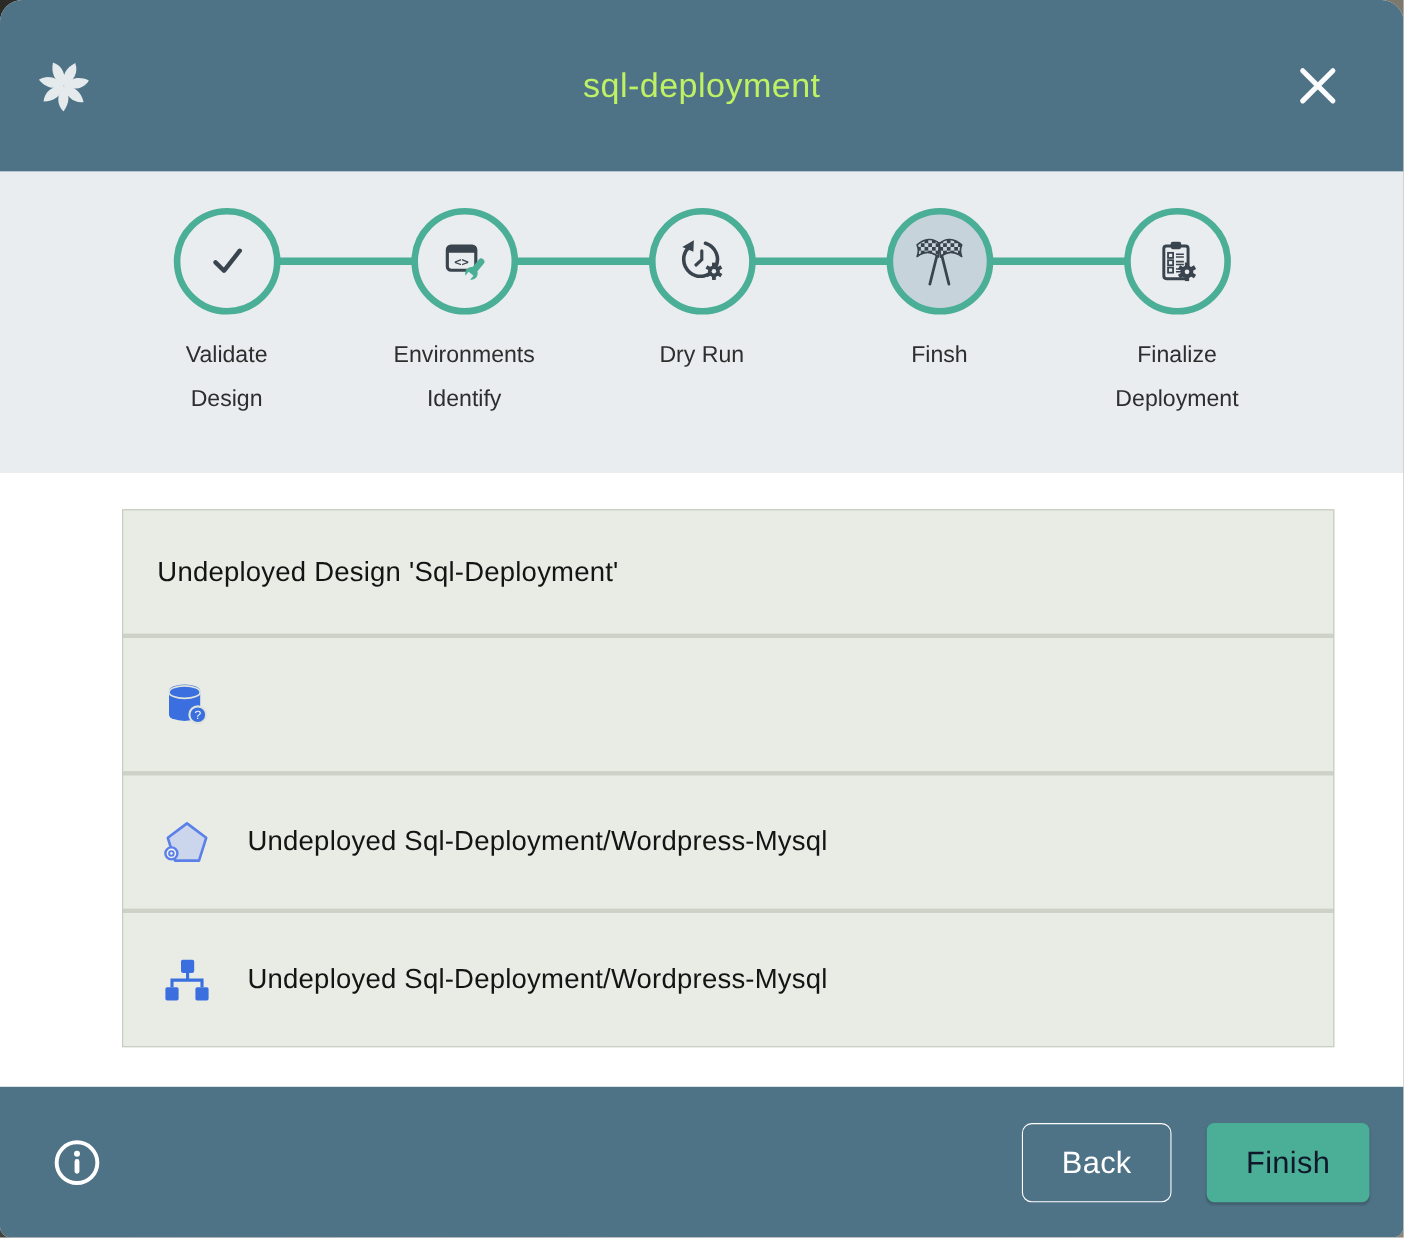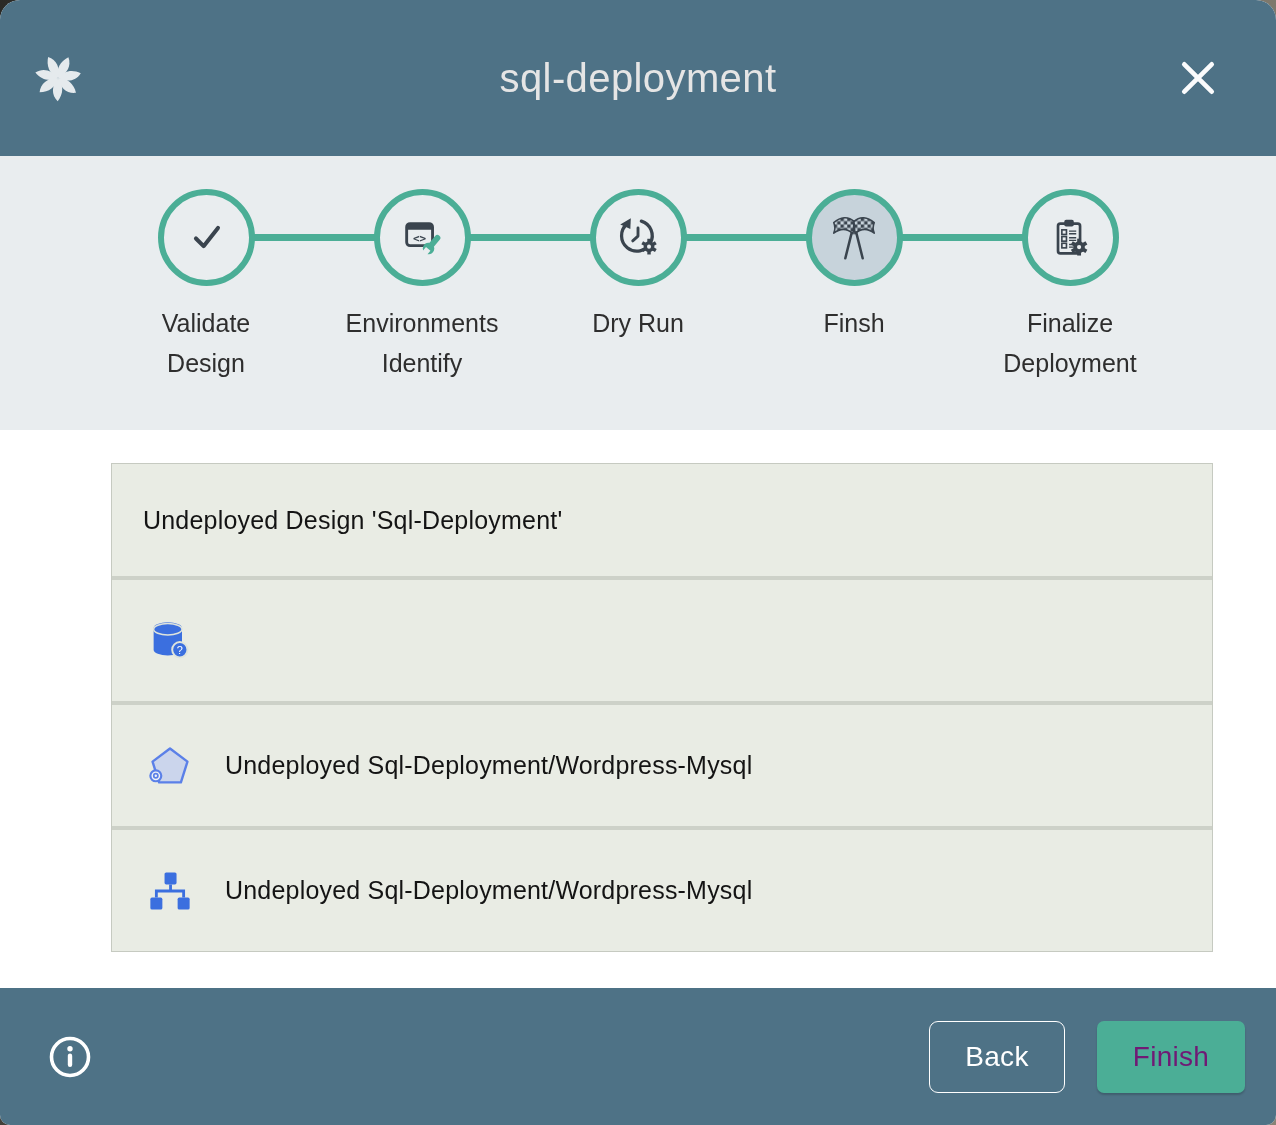--- a/index.html
+++ b/index.html
@@ -20,21 +20,21 @@
   
   .titlebar{
     height:156px;flex:0 0 156px;
     background:var(--slate,#4E7286);
     position:relative;
     display:flex;align-items:center;
   }
   .logo{position:absolute;left:33px;top:53px;width:50px;height:50px;}
   .title{
     position:absolute;left:0;right:0;text-align:center;
-    color:#e5e5e5;font-size:40px;letter-spacing:.4px;
+    color:#bef264;font-size:31px;letter-spacing:.4px;
   }
   .close-btn{
     position:absolute;right:58px;top:58px;width:40px;height:40px;
     background:none;border:none;padding:0;cursor:pointer;
     display:flex;align-items:center;justify-content:center;
   }
   
   .stepper{
     height:274px;flex:0 0 274px;
     background:var(--stepper-bg,#E9EDEF);
@@ -49,21 +49,21 @@
   .step-circle{
     margin-top:33px;width:97px;height:97px;box-sizing:border-box;
     border:6px solid var(--teal,#4BAE96);border-radius:50%;
     background:var(--stepper-bg,#E9EDEF);
     display:flex;align-items:center;justify-content:center;
     position:relative;z-index:2;
   }
   .step.active .step-circle{background:var(--active-fill,#C7D3DB);}
   .step-label{
     margin-top:17px;text-align:center;
-    font-size:25px;line-height:40px;color:#2e2e2e;
+    font-size:21px;line-height:40px;color:#2e2e2e;
   }
   
   .content{flex:1;background:#fff;padding-left:48px;}
   .panel{
     margin:33px 63px 0 63px;
     border:1px solid #C6CAC1;
     background:var(--row-divider,#CDD1C8);
   }
   .row{
     background:var(--row-bg,#E9ECE4);
@@ -88,21 +88,21 @@
   }
   .footer-actions{margin-left:auto;display:flex;align-items:center;gap:32px;margin-right:31px;}
   .btn{
     height:72px;border-radius:9px;font-size:28px;cursor:pointer;
     font-family:"Liberation Sans",sans-serif;letter-spacing:.3px;
   }
   .btn-back{
     width:136px;background:transparent;border:1.5px solid #fff;color:#fff;
   }
   .btn-finish{
-    width:148px;background:var(--teal,#4BAE96);border:none;color:#701a75;
+    width:148px;background:var(--teal,#4BAE96);border:none;color:#0f172a;
     border-radius:7px;box-shadow:0 2px 2px rgba(0,0,0,.18);
   }
 </style>
 </head>
 <body>
 
 <div class="dialog">
 
   <header class="titlebar">
     <span class="logo">

